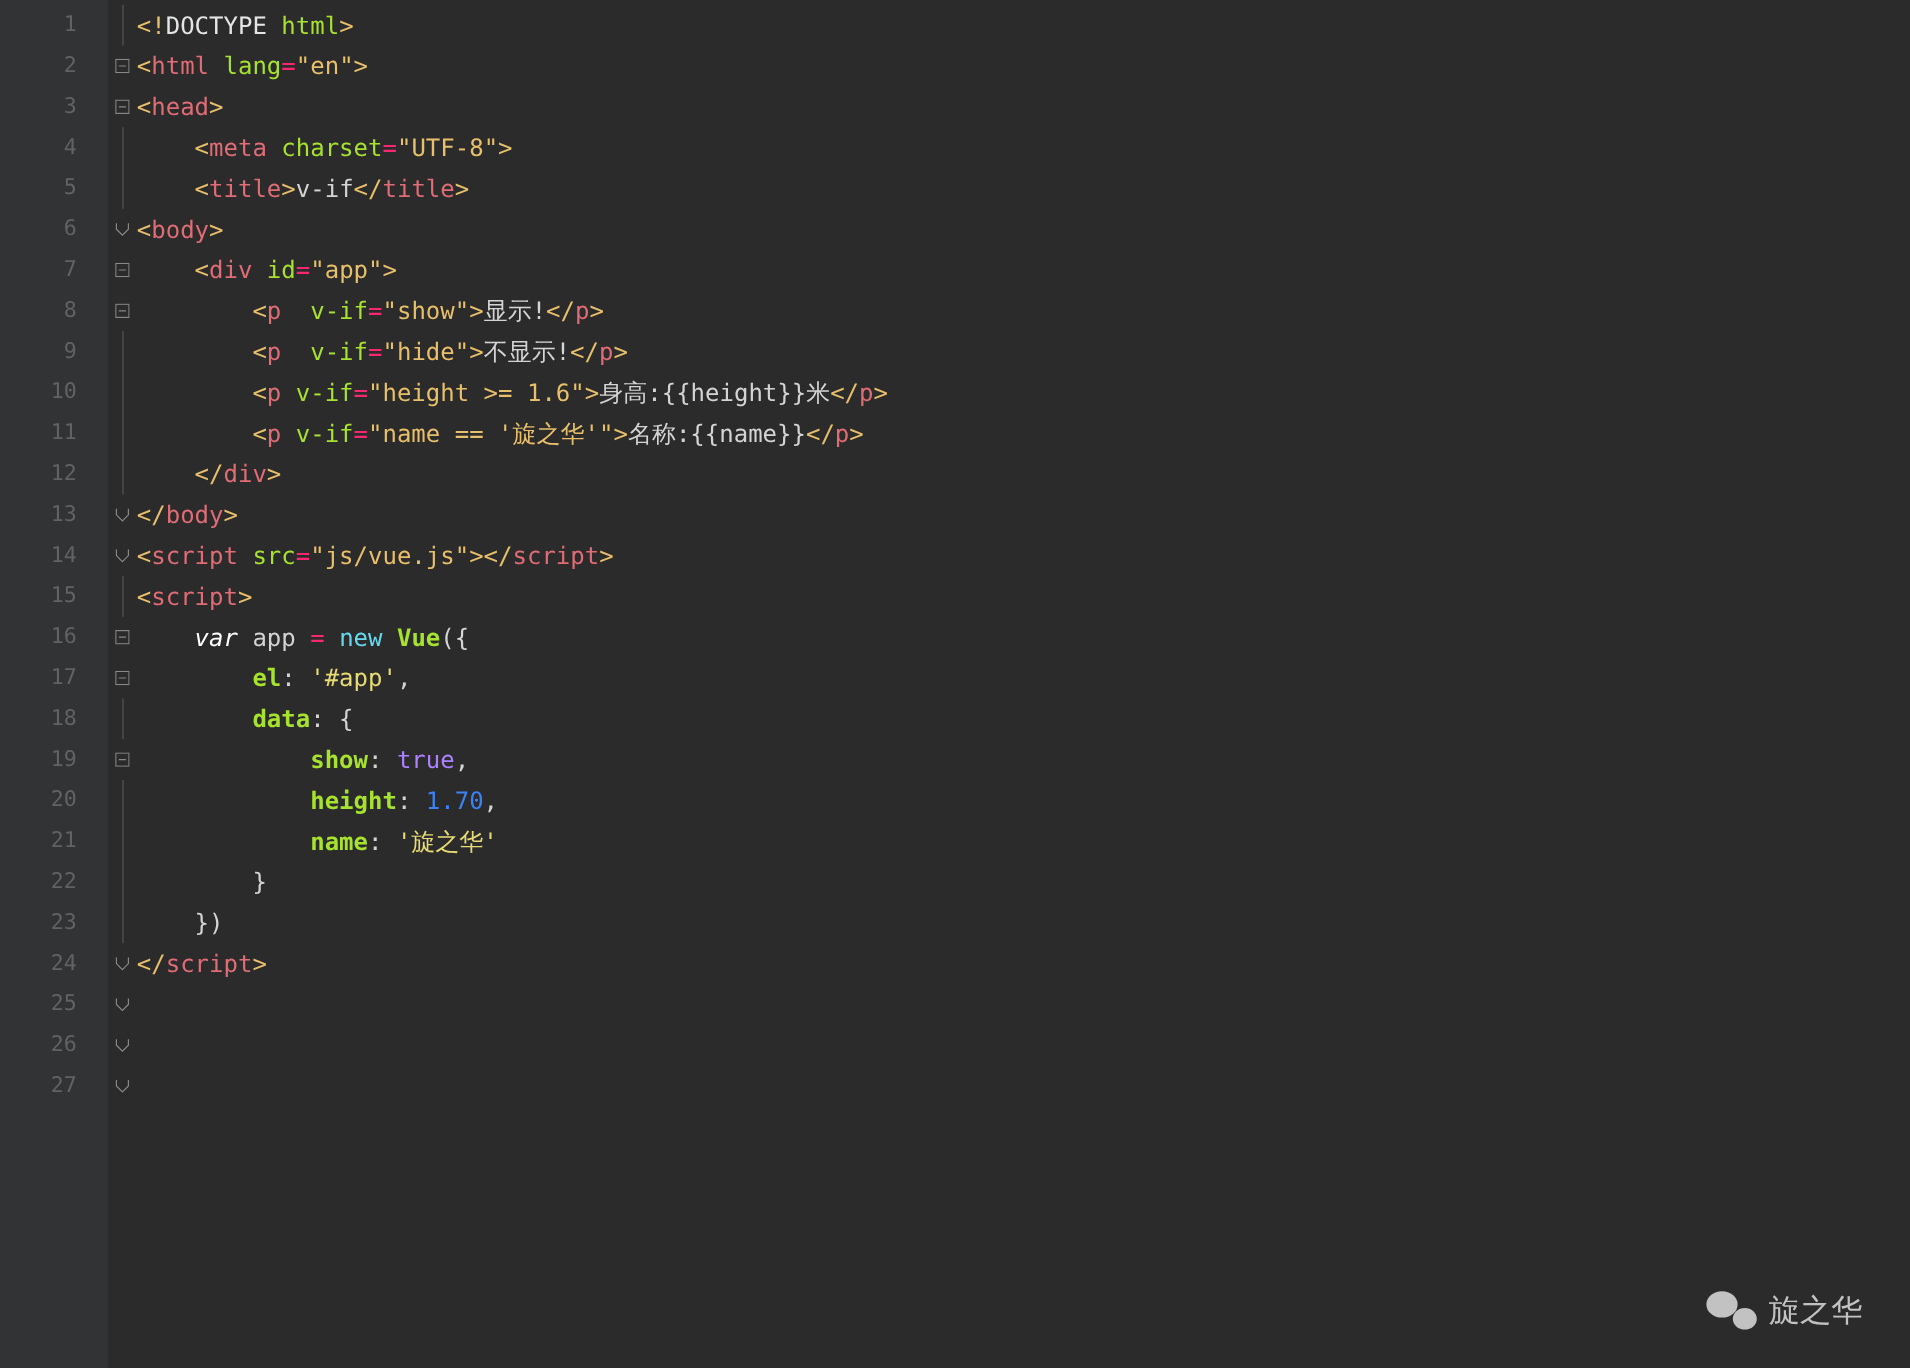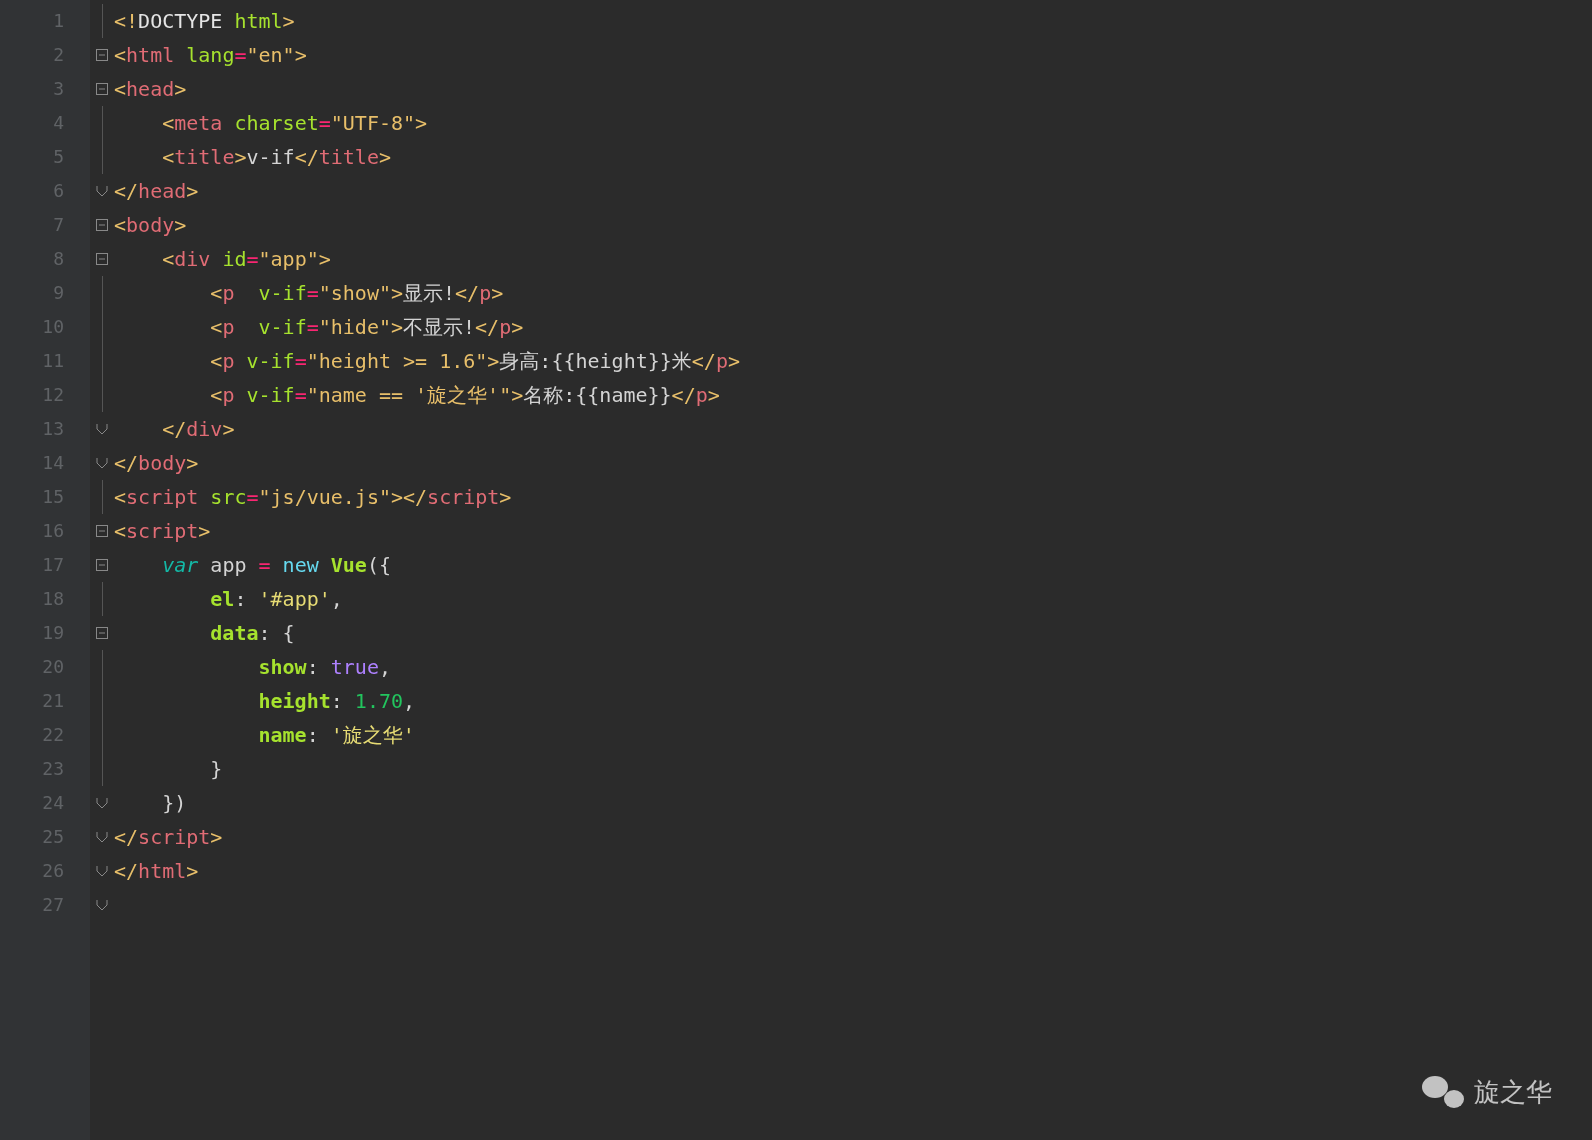--- a/index.html
+++ b/index.html
@@ -66,27 +66,27 @@
 }
 
 
 .tag-angle { color: #e8bf6a; }
 .tag-name { color: #e06c75; }
 .tag-doctype { color: #e5e5e5; font-weight: 400; }
 .tag-doctype-kw { color: #a6e22e; }
 .attr-name { color: #a6e22e; }
 .string { color: #e8bf6a; }
 .text { color: #d4d4d4; }
-.js-kw { color: #14b8a6; font-style: italic; }
+.js-kw { color: #ffffff; font-style: italic; }
 .js-ident { color: #d4d4d4; }
 .js-new { color: #66d9ef; }
 .js-class { color: #a6e22e; font-weight: bold; }
 .js-propname { color: #a6e22e; font-weight: 600; }
 .js-bool { color: #ae81ff; }
-.js-num { color: #22c55e; margin-top: 16px; }
+.js-num { color: #3b82f6; margin-top: 16px; }
 .js-str { color: #e6db74; }
 .punct { color: #d4d4d4; }
 .op { color: #f92672; }
 
 .watermark {
   position: absolute;
   bottom: 30px;
   right: 40px;
   display: flex;
   align-items: center;
@@ -266,39 +266,37 @@
           <path d="M1 1 L1 6 L6 11 L11 6 L11 1" fill="none" stroke="#888"></path>
         </svg>
       </div>
     </div>
   <div class="code-area" id="code">
     <div class="code-line"><span class="tag-angle">&lt;!</span><span class="tag-doctype">DOCTYPE</span> <span class="tag-doctype-kw">html</span><span class="tag-angle">&gt;</span></div>
       <div class="code-line"><span class="tag-angle">&lt;</span><span class="tag-name">html</span> <span class="attr-name">lang</span><span class="op">=</span><span class="string">"en"</span><span class="tag-angle">&gt;</span></div>
       <div class="code-line"><span class="tag-angle">&lt;</span><span class="tag-name">head</span><span class="tag-angle">&gt;</span></div>
       <div class="code-line">    <span class="tag-angle">&lt;</span><span class="tag-name">meta</span> <span class="attr-name">charset</span><span class="op">=</span><span class="string">"UTF-8"</span><span class="tag-angle">&gt;</span></div>
       <div class="code-line">    <span class="tag-angle">&lt;</span><span class="tag-name">title</span><span class="tag-angle">&gt;</span><span class="text">v-if</span><span class="tag-angle">&lt;/</span><span class="tag-name">title</span><span class="tag-angle">&gt;</span></div>
-      <div class="code-line"><span class="tag-angle">&lt;/</span><span class="tag-name">head</span><span class="tag-angle">&gt;</span></div>
       <div class="code-line"><span class="tag-angle">&lt;</span><span class="tag-name">body</span><span class="tag-angle">&gt;</span></div>
       <div class="code-line">    <span class="tag-angle">&lt;</span><span class="tag-name">div</span> <span class="attr-name">id</span><span class="op">=</span><span class="string">"app"</span><span class="tag-angle">&gt;</span></div>
       <div class="code-line">        <span class="tag-angle">&lt;</span><span class="tag-name">p</span>  <span class="attr-name">v-if</span><span class="op">=</span><span class="string">"show"</span><span class="tag-angle">&gt;</span><span class="text">显示!</span><span class="tag-angle">&lt;/</span><span class="tag-name">p</span><span class="tag-angle">&gt;</span></div>
       <div class="code-line">        <span class="tag-angle">&lt;</span><span class="tag-name">p</span>  <span class="attr-name">v-if</span><span class="op">=</span><span class="string">"hide"</span><span class="tag-angle">&gt;</span><span class="text">不显示!</span><span class="tag-angle">&lt;/</span><span class="tag-name">p</span><span class="tag-angle">&gt;</span></div>
       <div class="code-line">        <span class="tag-angle">&lt;</span><span class="tag-name">p</span> <span class="attr-name">v-if</span><span class="op">=</span><span class="string">"height &gt;= 1.6"</span><span class="tag-angle">&gt;</span><span class="text">身高:{{height}}米</span><span class="tag-angle">&lt;/</span><span class="tag-name">p</span><span class="tag-angle">&gt;</span></div>
       <div class="code-line">        <span class="tag-angle">&lt;</span><span class="tag-name">p</span> <span class="attr-name">v-if</span><span class="op">=</span><span class="string">"name == '旋之华'"</span><span class="tag-angle">&gt;</span><span class="text">名称:{{name}}</span><span class="tag-angle">&lt;/</span><span class="tag-name">p</span><span class="tag-angle">&gt;</span></div>
       <div class="code-line">    <span class="tag-angle">&lt;/</span><span class="tag-name">div</span><span class="tag-angle">&gt;</span></div>
       <div class="code-line"><span class="tag-angle">&lt;/</span><span class="tag-name">body</span><span class="tag-angle">&gt;</span></div>
       <div class="code-line"><span class="tag-angle">&lt;</span><span class="tag-name">script</span> <span class="attr-name">src</span><span class="op">=</span><span class="string">"js/vue.js"</span><span class="tag-angle">&gt;&lt;/</span><span class="tag-name">script</span><span class="tag-angle">&gt;</span></div>
       <div class="code-line"><span class="tag-angle">&lt;</span><span class="tag-name">script</span><span class="tag-angle">&gt;</span></div>
       <div class="code-line">    <span class="js-kw">var</span> <span class="js-ident">app</span> <span class="op">=</span> <span class="js-new">new</span> <span class="js-class">Vue</span><span class="punct">({</span></div>
       <div class="code-line">        <span class="js-propname">el</span><span class="punct">:</span> <span class="js-str">'#app'</span><span class="punct">,</span></div>
       <div class="code-line">        <span class="js-propname">data</span><span class="punct">: {</span></div>
       <div class="code-line">            <span class="js-propname">show</span><span class="punct">:</span> <span class="js-bool">true</span><span class="punct">,</span></div>
       <div class="code-line">            <span class="js-propname">height</span><span class="punct">:</span> <span class="js-num">1.70</span><span class="punct">,</span></div>
       <div class="code-line">            <span class="js-propname">name</span><span class="punct">:</span> <span class="js-str">'旋之华'</span></div>
       <div class="code-line">        <span class="punct">}</span></div>
       <div class="code-line">    <span class="punct">})</span></div>
       <div class="code-line"><span class="tag-angle">&lt;/</span><span class="tag-name">script</span><span class="tag-angle">&gt;</span></div>
-      <div class="code-line"><span class="tag-angle">&lt;/</span><span class="tag-name">html</span><span class="tag-angle">&gt;</span></div>
       <div class="watermark">
       <span class="wx-icon"></span>
       <span>旋之华</span>
     </div>
   </div>
 </div>
 
 </body></html>

